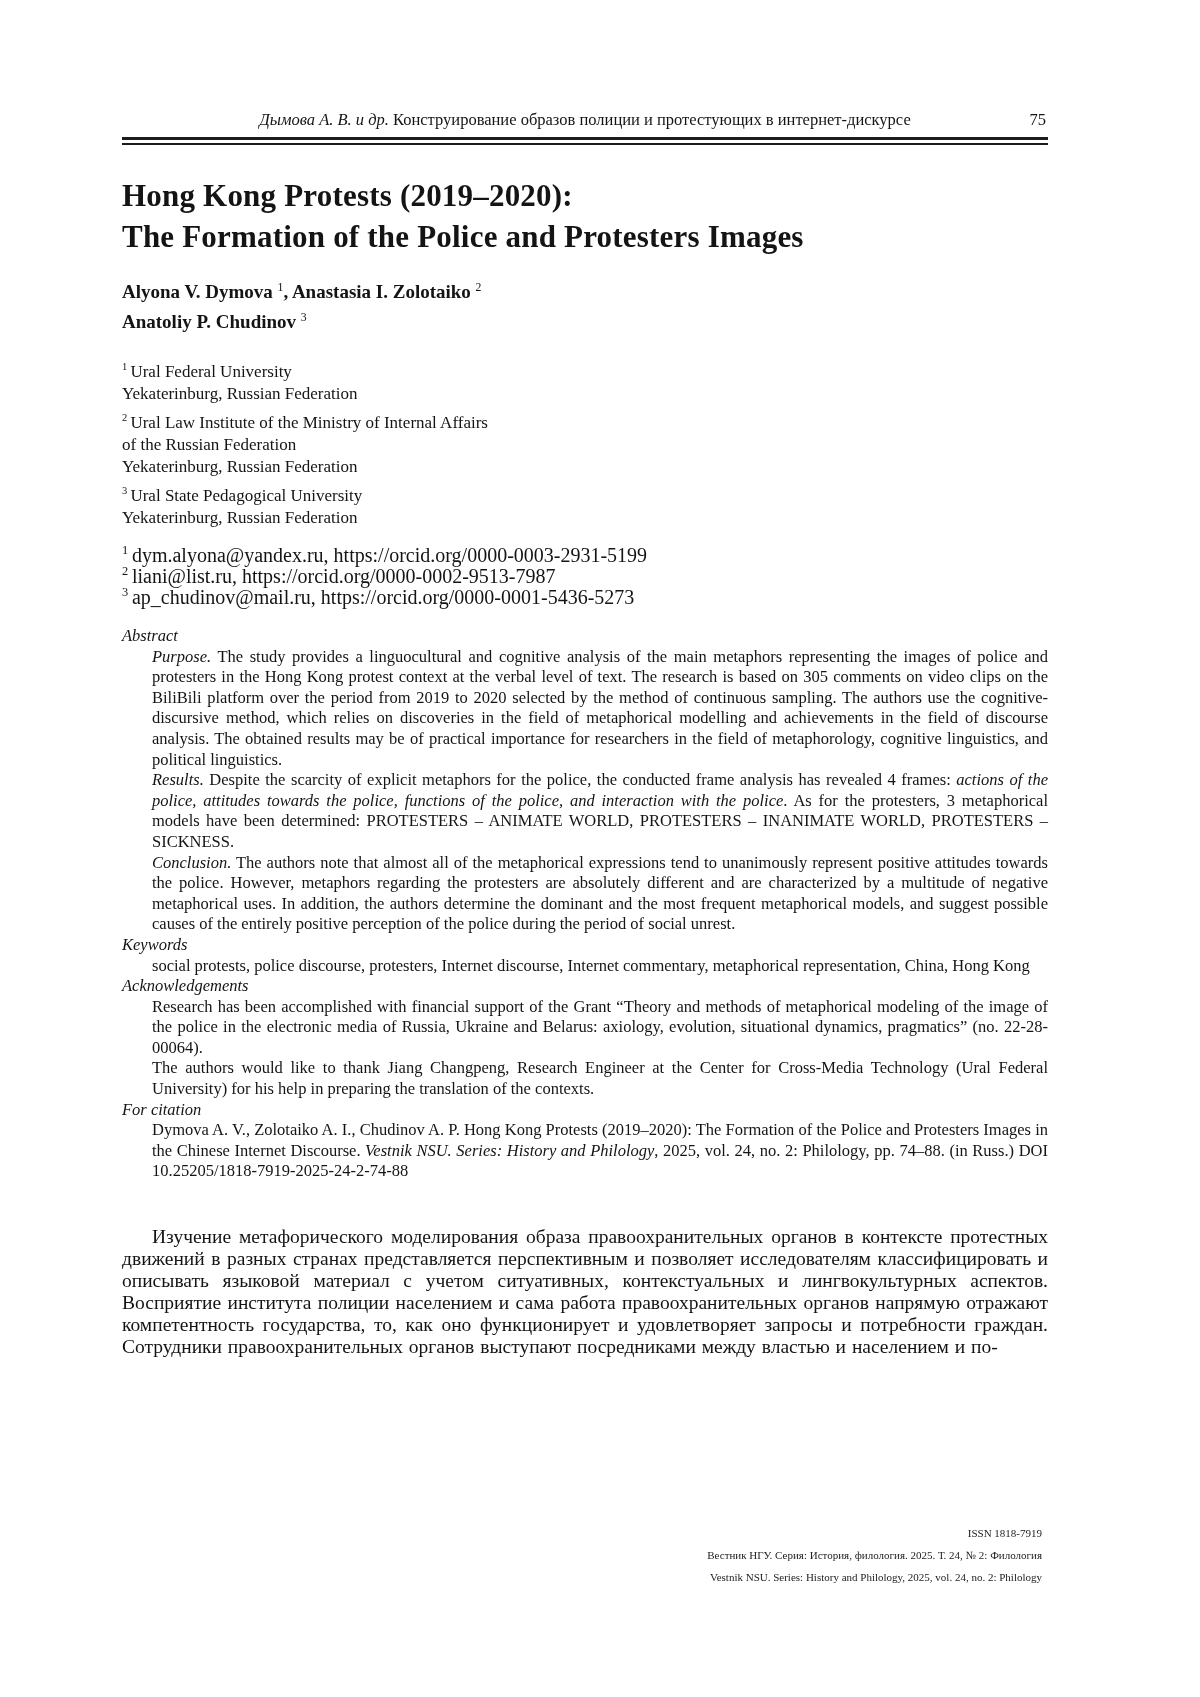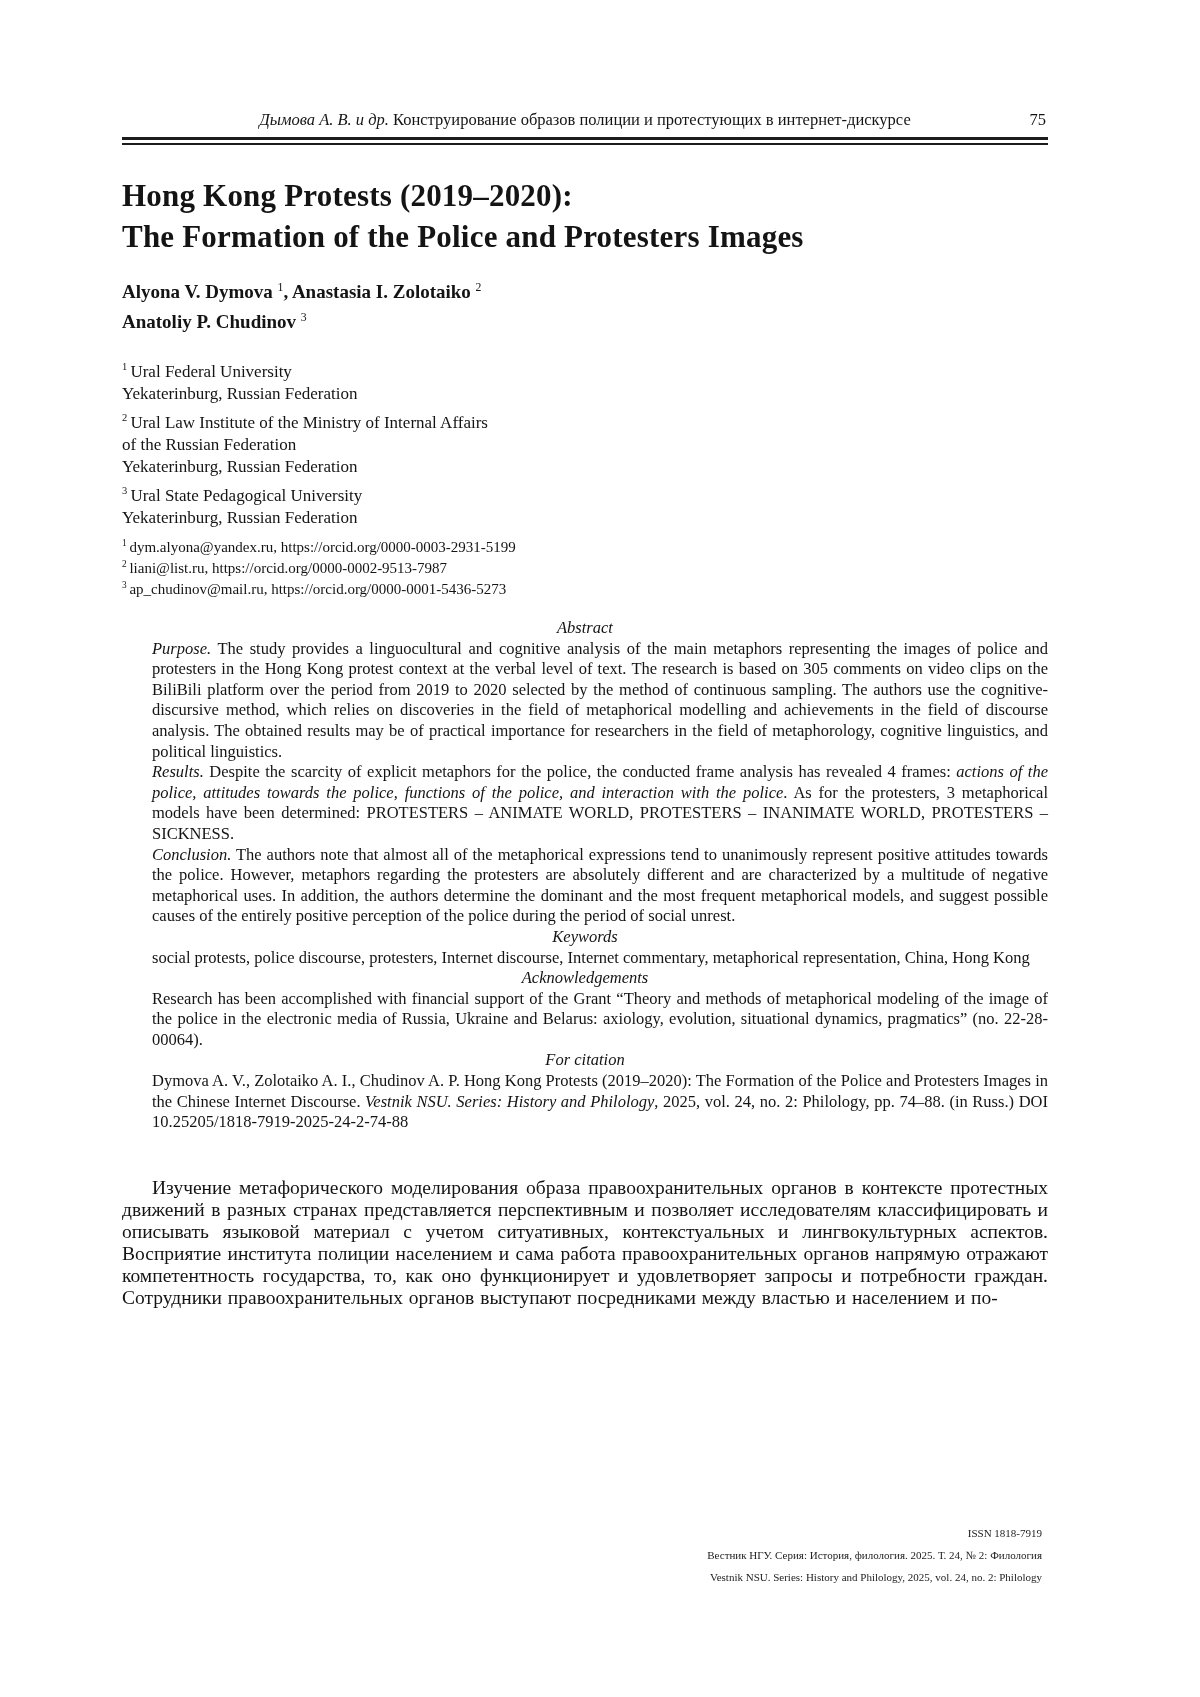--- a/index.html
+++ b/index.html
@@ -52,24 +52,24 @@
     font-size: 0.62em;
     line-height: 0;
     vertical-align: super;
   }
   .marker-sup { margin-right: 0.3em; }
 
   .affiliations { margin-top: 24px; font-size: 17px; line-height: 22px; }
   .affil-group { margin-top: 7px; }
   .affil-group:first-child { margin-top: 0; }
 
-  .contacts { margin-top: 8px; font-size: 15px; line-height: 21px; }
+  .contacts { margin-top: 16px; font-size: 20px; line-height: 21px; }
 
   .back-matter { margin-top: 18px; font-size: 16.5px; line-height: 20.6px; }
-  .back-matter .label { font-style: italic; text-align: center; }
+  .back-matter .label { font-style: italic; }
   .back-matter p { margin: 0 0 0 30px; text-align: justify; }
   .lead-italic { font-style: italic; }
   .inline-italic { font-style: italic; }
 
   .intro-ru {
     margin-top: 44px;
     font-size: 19.5px;
     line-height: 22px;
     text-align: justify;
     text-indent: 30px;
@@ -134,20 +134,21 @@
     <div class="label">Abstract</div>
     <p><span class="lead-italic">Purpose.</span><span> The study provides a linguocultural and cognitive analysis of the main metaphors representing the images of police and protesters in the Hong Kong protest context at the verbal level of text. The research is based on 305 comments on video clips on the BiliBili platform over the period from 2019 to 2020 selected by the method of continuous sampling. The authors use the cognitive-discursive method, which relies on discoveries in the field of metaphorical modelling and achievements in the field of discourse analysis. The obtained results may be of practical importance for researchers in the field of metaphorology, cognitive linguistics, and political linguistics.</span></p>
     <p><span class="lead-italic">Results.</span><span> Despite the scarcity of explicit metaphors for the police, the conducted frame analysis has revealed 4 frames: </span><span class="inline-italic">actions of the police, attitudes towards the police, functions of the police, and interaction with the police</span><span>. As for the protesters, 3 metaphorical models have been determined: PROTESTERS – ANIMATE WORLD, PROTESTERS – INANIMATE WORLD, PROTESTERS – SICKNESS.</span></p>
     <p><span class="lead-italic">Conclusion.</span><span> The authors note that almost all of the metaphorical expressions tend to unanimously represent positive attitudes towards the police. However, metaphors regarding the protesters are absolutely different and are characterized by a multitude of negative metaphorical uses. In addition, the authors determine the dominant and the most frequent metaphorical models, and suggest possible causes of the entirely positive perception of the police during the period of social unrest.</span></p>
 
     <div class="label">Keywords</div>
     <p>social protests, police discourse, protesters, Internet discourse, Internet commentary, metaphorical representation, China, Hong Kong</p>
 
     <div class="label">Acknowledgements</div>
     <p>Research has been accomplished with financial support of the Grant “Theory and methods of metaphorical modeling of the image of the police in the electronic media of Russia, Ukraine and Belarus: axiology, evolution, situational dynamics, pragmatics” (no. 22-28-00064).</p>
+    <p>The authors would like to thank Jiang Changpeng, Research Engineer at the Center for Cross-Media Technology (Ural Federal University) for his help in preparing the translation of the contexts.</p>
 
     <div class="label">For citation</div>
     <p><span>Dymova A. V., Zolotaiko A. I., Chudinov A. P. Hong Kong Protests (2019–2020): The Formation of the Police and Protesters Images in the Chinese Internet Discourse. </span><span class="inline-italic">Vestnik NSU. Series: History and Philology</span><span>, 2025, vol. 24, no. 2: Philology, pp. 74–88. (in Russ.) DOI 10.25205/1818-7919-2025-24-2-74-88</span></p>
   </div>
 
   <div class="intro-ru">Изучение метафорического моделирования образа правоохранительных органов в контексте протестных движений в разных странах представляется перспективным и позволяет исследователям классифицировать и описывать языковой материал с учетом ситуативных, контекстуальных и лингвокультурных аспектов. Восприятие института полиции населением и сама работа правоохранительных органов напрямую отражают компетентность государства, то, как оно функционирует и удовлетворяет запросы и потребности граждан. Сотрудники правоохранительных органов выступают посредниками между властью и населением и по-</div>
 
 </div>
 
 <div class="page-footer">

